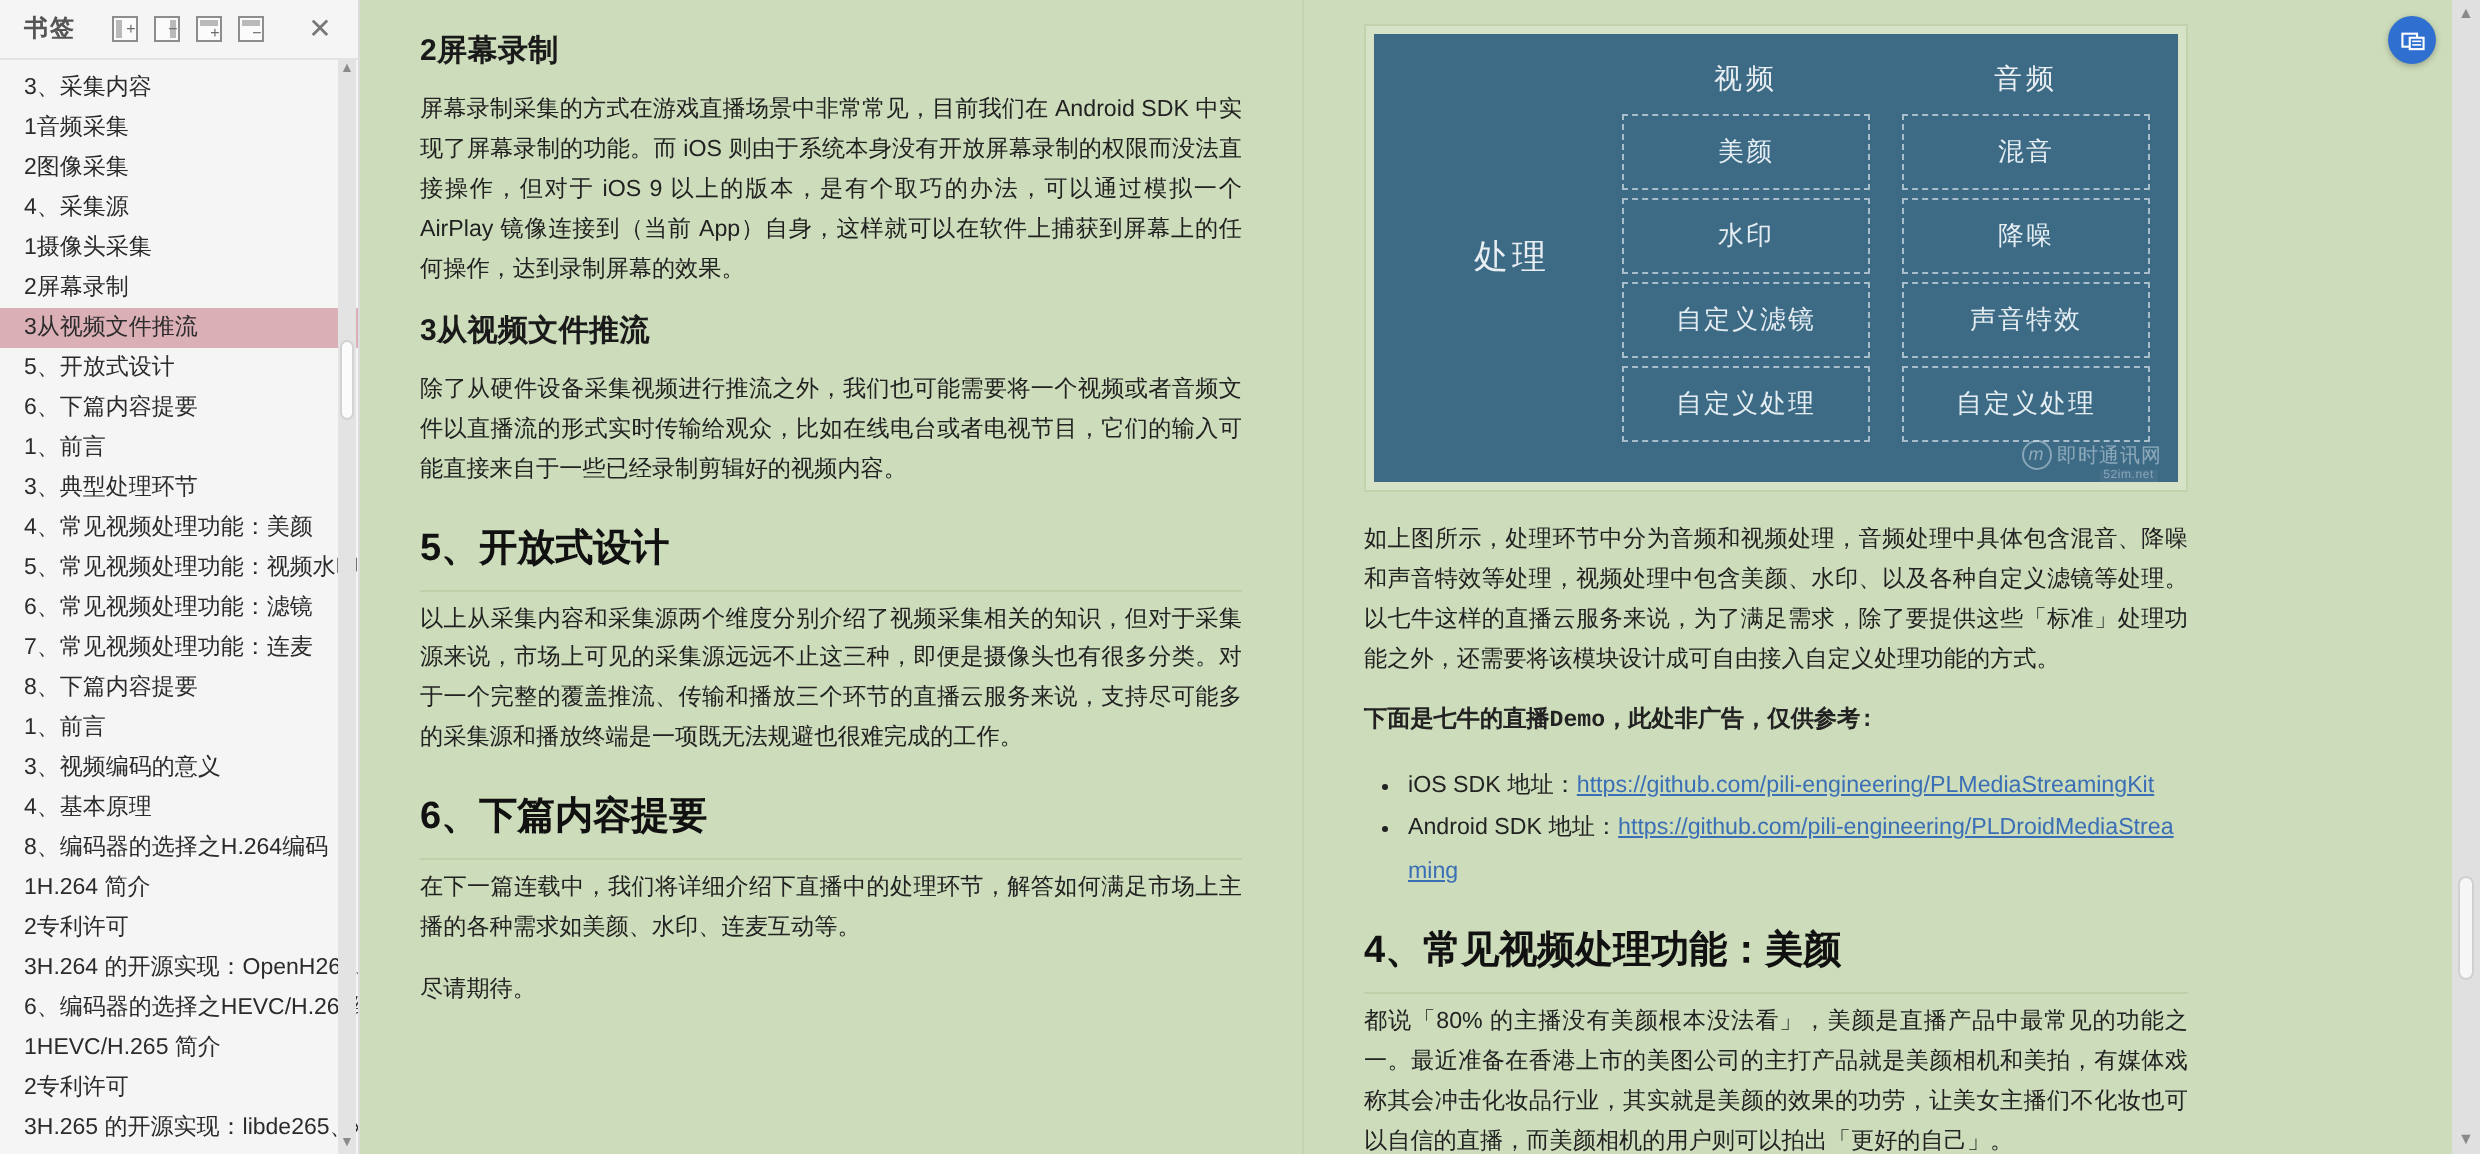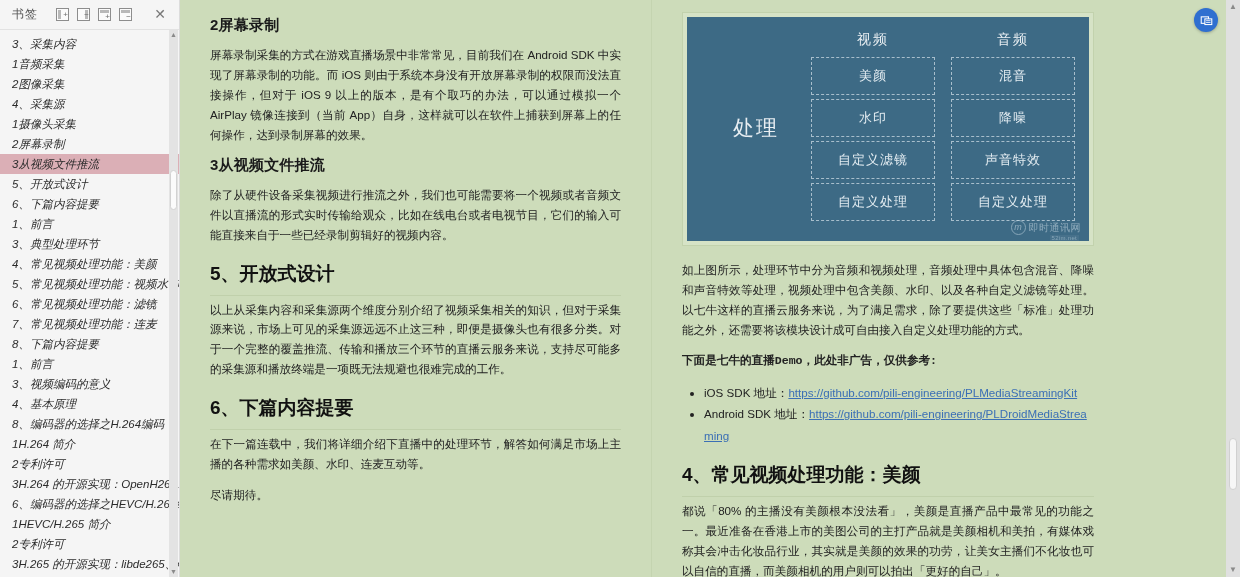--- a/index.html
+++ b/index.html
@@ -21,21 +21,21 @@
     position: relative;
     flex: 0 0 180px;
   }
   .sb-toolbar {
     height: 30px; min-height: 30px;
     display: flex; align-items: center;
     padding: 0 10px 0 12px;
     border-bottom: 1px solid #e2e2e2;
     background: #f5f5f5;
   }
-  .sb-title { font-size: 12px; color: #555; letter-spacing: 1px; }
+  .sb-title { font-size: 12px; color: #555; letter-spacing: 1px; font-weight: bold; }
   .sb-icons { display: flex; gap: 8px; margin-left: 18px; }
   .tb-ico {
     width: 13px; height: 13px;
     border: 1px solid #8d8d8d;
     position: relative;
     background: #fbfbfb;
     display: inline-block;
   }
   .tb-ico::before {
     content: ""; position: absolute;
@@ -63,21 +63,20 @@
     padding: 4px 0 0 0;
     position: relative;
   }
   .sb-item {
     height: 20px; line-height: 20px;
     font-size: 11.5px;
     color: #2b2b2b;
     padding: 0 8px 0 12px;
     white-space: nowrap; overflow: hidden;
     cursor: default;
-    font-style: italic;
   }
   .sb-item.sel { background: #dbafb6; }
   .sb-scroll {
     position: absolute; top: 30px; right: 1px;
     width: 9px; height: 547px;
     background: #e3e3e3;
   }
   .sb-scroll .thumb {
     position: absolute; left: 1px; width: 7px;
     background: #fbfbfb; border: 1px solid #d2d2d2; border-radius: 4px;
@@ -143,21 +142,21 @@
   .diagram {
     background: #3d6a85;
     padding: 14px 14px 16px 14px;
     display: flex;
     position: relative;
     min-height: 212px;
   }
   .dg-left {
     width: 110px;
     display: flex; align-items: center; justify-content: center;
-    color: #e8eef2; font-size: 21px; letter-spacing: 2px;
+    color: #e8eef2; font-size: 17px; letter-spacing: 2px;
   }
   .dg-cols { flex: 1; display: flex; gap: 16px; }
   .dg-col { flex: 1; display: flex; flex-direction: column; }
   .dg-head {
     text-align: center; color: #e8eef2;
     font-size: 14px; letter-spacing: 2px;
     margin-bottom: 8px;
   }
   .dg-box {
     border: 1px dashed rgba(226,236,242,.65);

